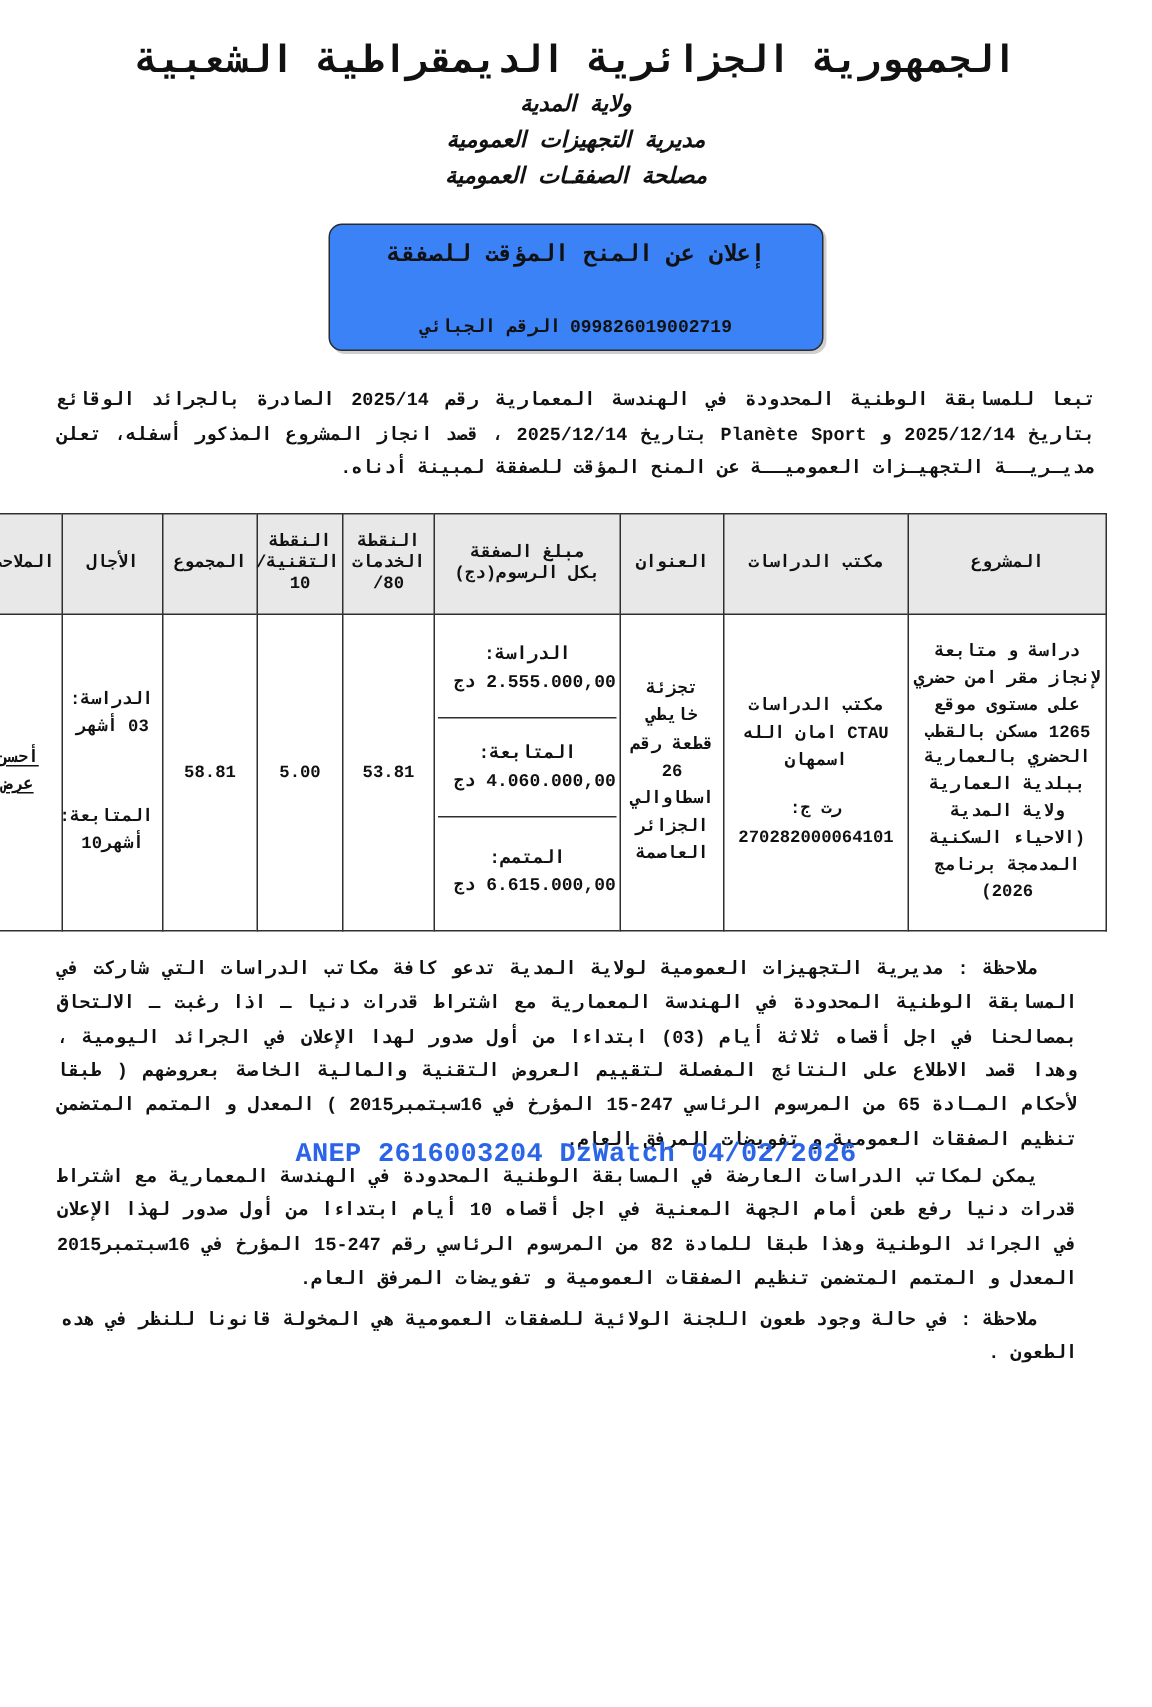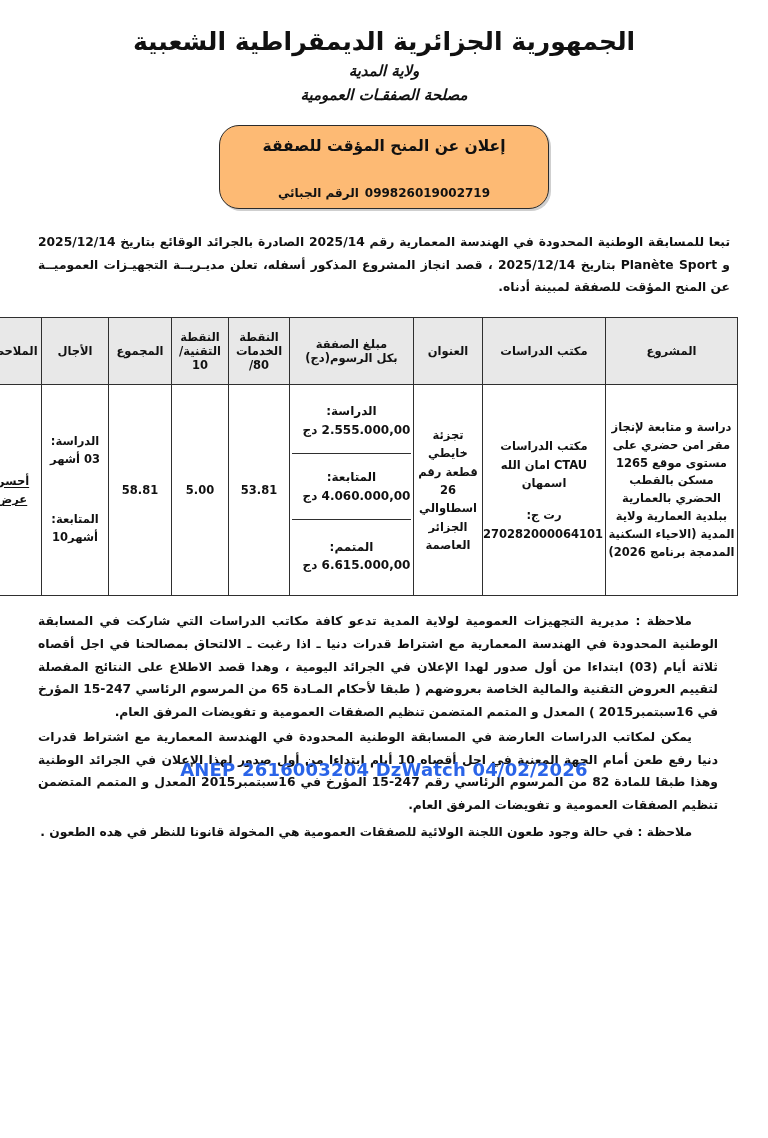--- a/index.html
+++ b/index.html
@@ -17,20 +17,21 @@
     overflow: hidden;
   }
 
   .page {
     width: 768px;
     height: 808px;
     box-sizing: border-box;
     padding: 26px 30px 0 30px;
     position: relative;
     background: #fff;
+    font-family: Liberation Mono, monospace;
   }
 
   
   .header {
     text-align: center;
     margin: 0 0 4px 0;
   }
   .republic {
     font-size: 25px;
     font-weight: bold;
@@ -64,25 +65,25 @@
   
   .title-box-wrap {
     display: flex;
     justify-content: center;
     margin-top: 18px;
   }
   .title-box {
     width: 330px;
     box-sizing: border-box;
     border: 1.6px solid #2b2b2b;
-    border-radius: 20px;
+    border-radius: 9px;
     padding: 9px 10px 8px 10px;
     text-align: center;
     box-shadow: 2px 2px 0 #cfcfcf;
-    background: #fdba74;
+    background: #3b82f6;
   }
   .title-main {
     font-size: 15.5px;
     font-weight: bold;
     line-height: 1.5;
     margin-bottom: 9px;
     color: #111;
   }
   .title-sub {
     font-size: 12px;
@@ -250,20 +251,21 @@
   }
 </style>
 </head>
 <body>
 
 <div class="page">
 
   <div class="header">
     <div class="republic">الجمهورية الجزائرية الديمقراطية الشعبية</div>
     <div class="wilaya">ولاية المدية</div>
+    <div class="direction">مديرية  التجهيزات العمومية</div>
     <div class="service">مصلحة الصفقـات العمومية</div>
   </div>
 
   <div class="title-box-wrap">
     <div class="title-box">
       <div class="title-main">إعلان عن المنح المؤقت للصفقة</div>
       <div class="title-sub">
         <span class="num">099826019002719</span><span>الرقم الجبائي</span>
       </div>
     </div>

